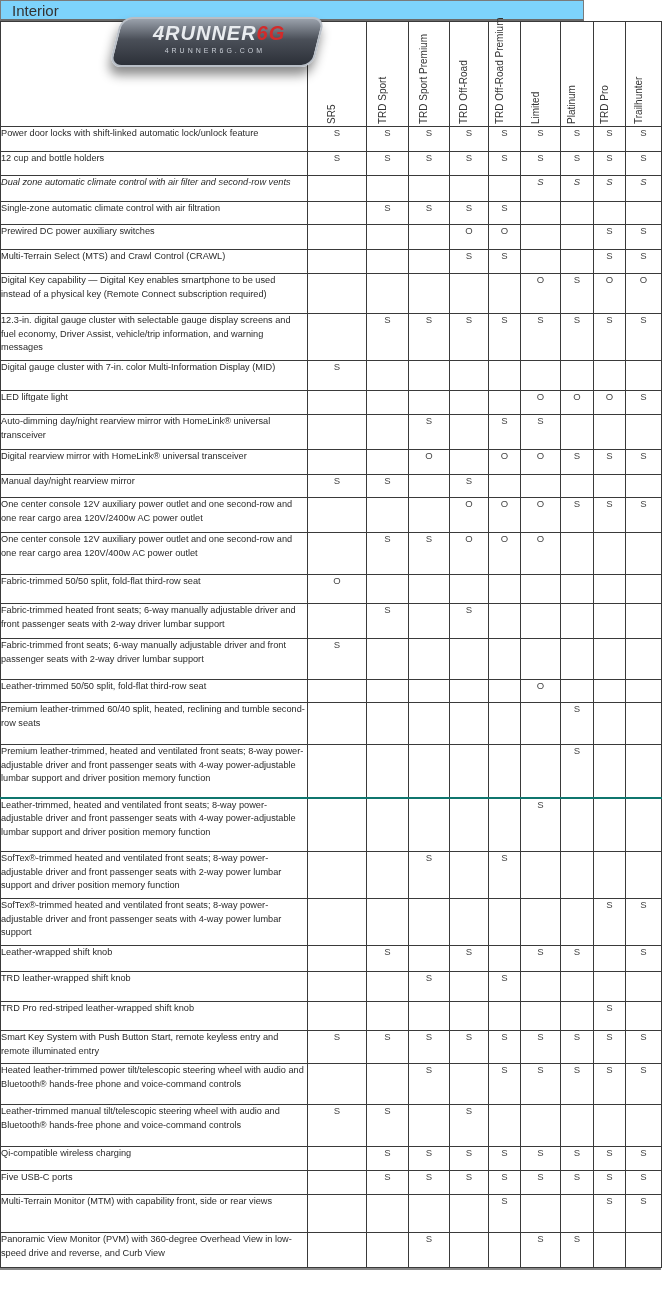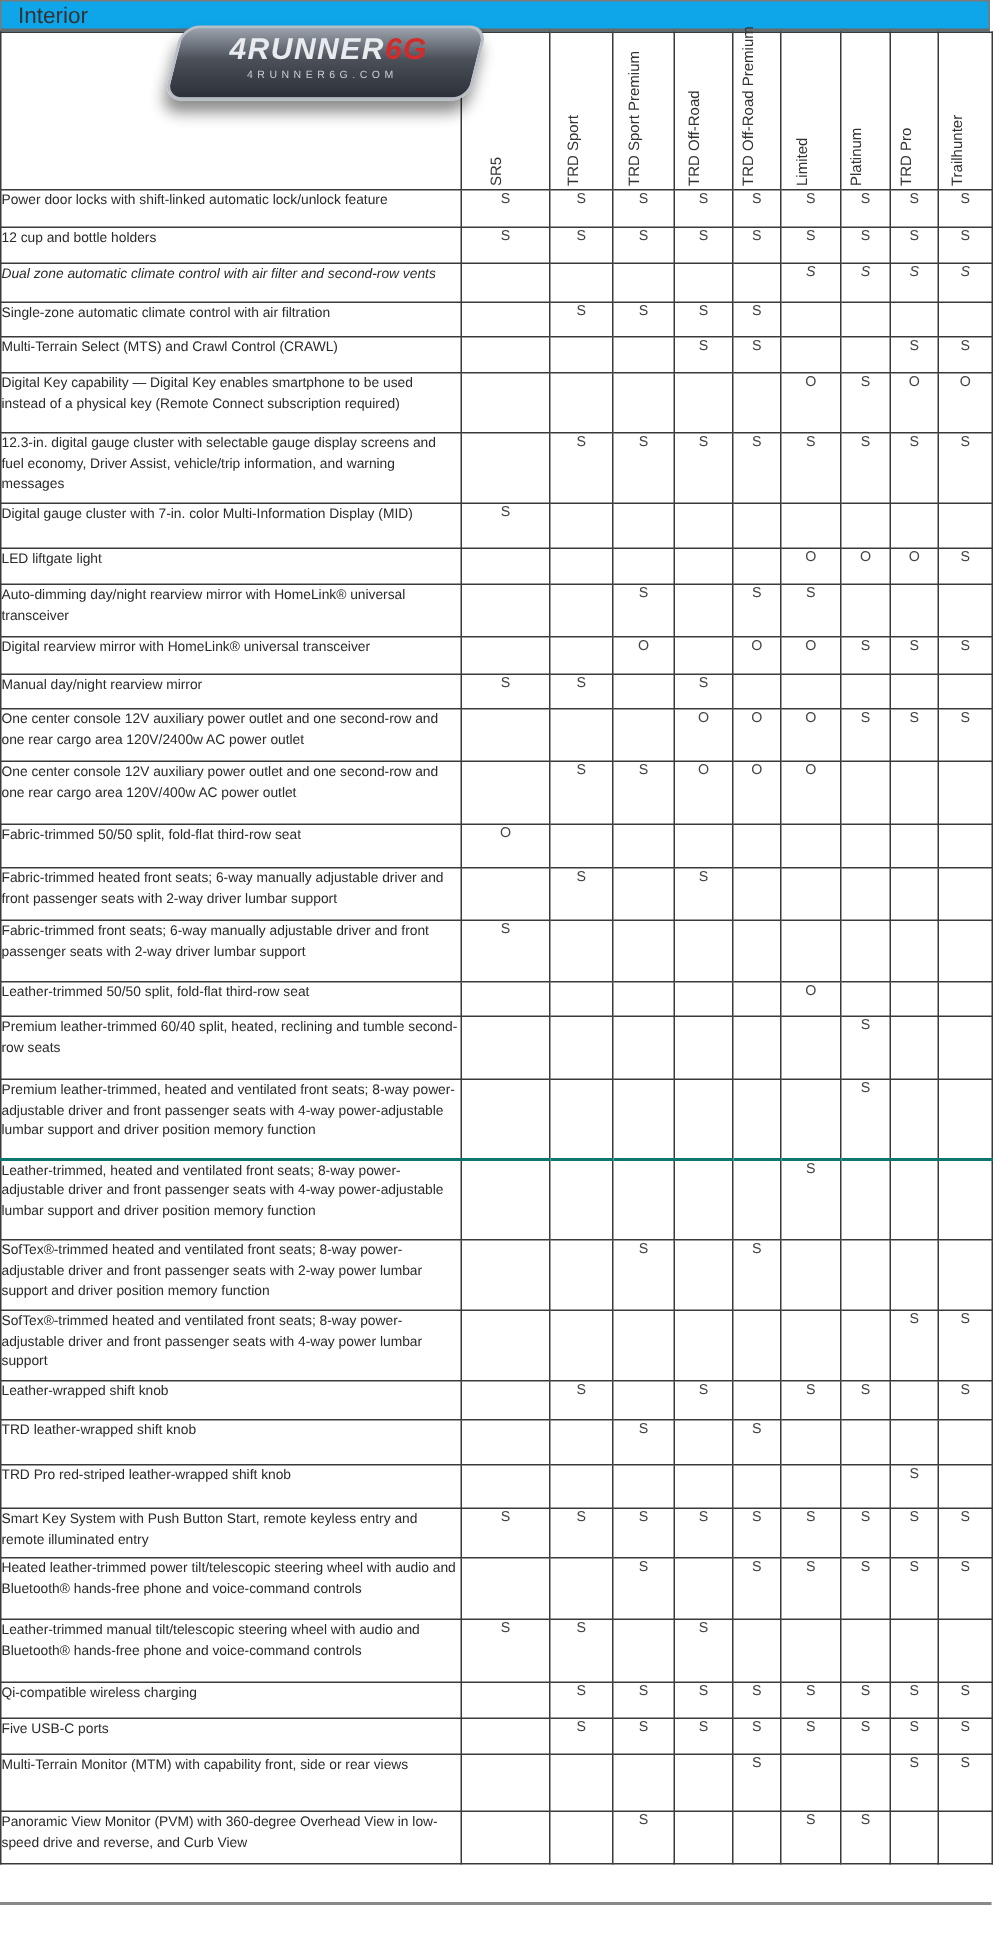--- a/index.html
+++ b/index.html
@@ -1,19 +1,19 @@
 <!DOCTYPE html>
 <html><head>
 <meta charset="utf-8">
 <style>
   html, body { margin:0; padding:0; background:#ffffff; }
   body { width:663px; height:1300px; position:relative; overflow:hidden;
          font-family:"Liberation Sans","DejaVu Sans",sans-serif; color:#222; }
-  .titlebar { position:absolute; left:0; top:0; width:660px; height:21px;
-              background:#0ea5e9; border:1px solid #7a7a7a; box-sizing:border-box;
+  .titlebar { position:absolute; left:0; top:0; width:584px; height:21px;
+              background:#7dd3fc; border:1px solid #7a7a7a; box-sizing:border-box;
               border-bottom:2px solid #6a6a6a; }
   .titlebar span { position:absolute; left:11px; top:1px; font-size:15px; color:#333; }
   table.spec { position:absolute; left:0; top:21px; border-collapse:collapse;
                table-layout:fixed; width:661px; }
   table.spec td, table.spec th { border:1px solid #3a3a3a; padding:0; vertical-align:top; }
   table.spec th { height:104px; font-weight:normal; position:relative; }
   .vhead { position:absolute; bottom:6px; left:50%; transform-origin:0 0;
            white-space:nowrap; font-size:10px; color:#333; line-height:10px; }
   td.feat { font-size:9.2px; line-height:13.5px; padding:3px 4px 0 7px; color:#2a2a2a; }
   td.val { text-align:center; font-size:9.5px; padding-top:4px; color:#444; }
@@ -124,20 +124,32 @@
         <td class="val"></td>
         <td class="val">S</td>
         <td class="val">S</td>
         <td class="val">S</td>
         <td class="val">S</td>
         <td class="val"></td>
         <td class="val"></td>
         <td class="val"></td>
         <td class="val"></td>
       </tr>
+      <tr style="height: 25px;">
+        <td class="feat">Prewired DC power auxiliary switches</td>
+        <td class="val"></td>
+        <td class="val"></td>
+        <td class="val"></td>
+        <td class="val">O</td>
+        <td class="val">O</td>
+        <td class="val"></td>
+        <td class="val"></td>
+        <td class="val">S</td>
+        <td class="val">S</td>
+      </tr>
       <tr style="height: 24px; margin-left: 36px;">
         <td class="feat">Multi-Terrain Select (MTS) and Crawl Control (CRAWL)</td>
         <td class="val"></td>
         <td class="val"></td>
         <td class="val"></td>
         <td class="val">S</td>
         <td class="val">S</td>
         <td class="val"></td>
         <td class="val"></td>
         <td class="val">S</td>

